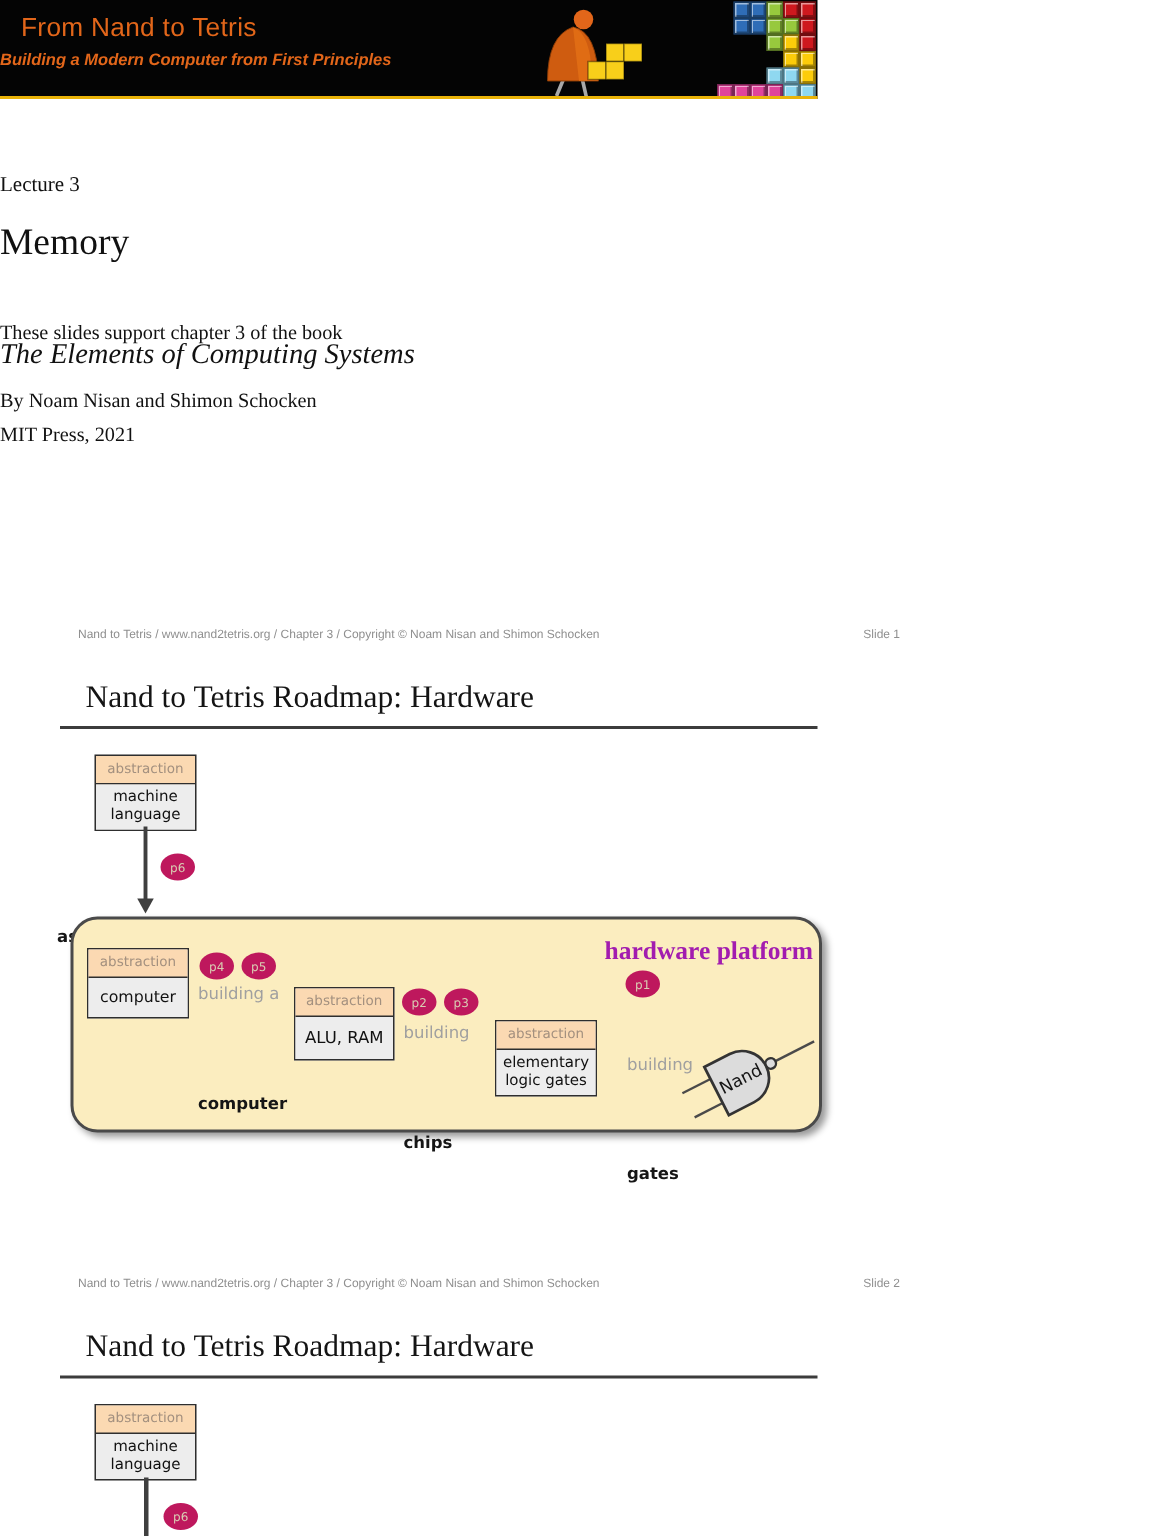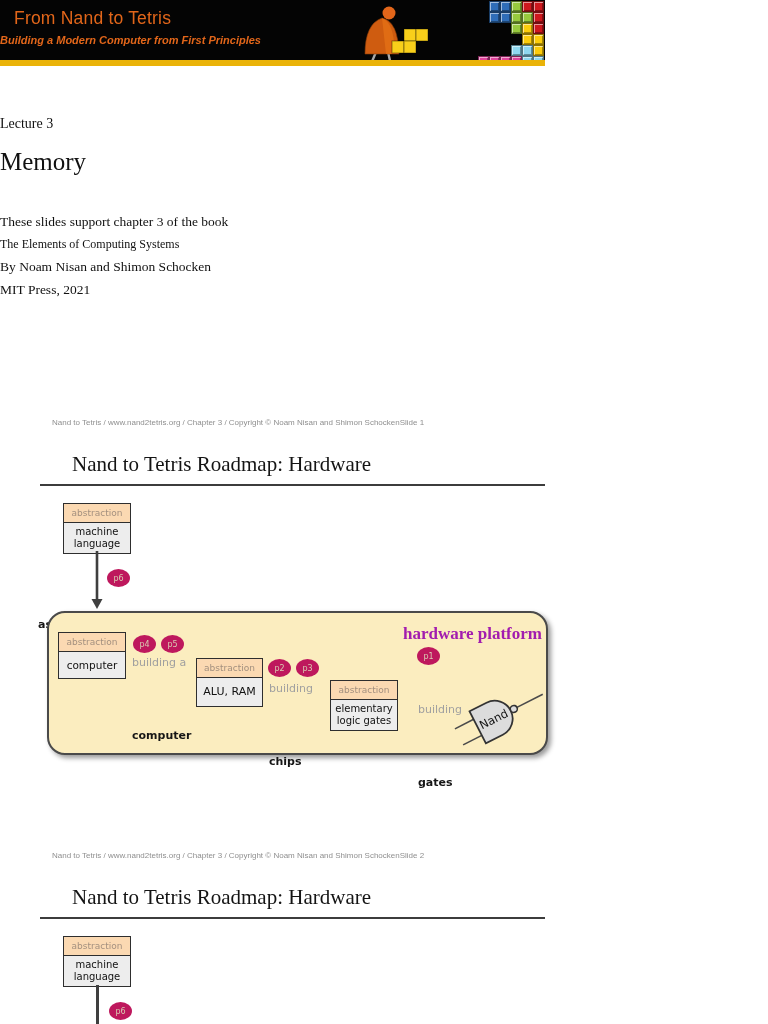--- a/index.html
+++ b/index.html
@@ -5,48 +5,48 @@
   * { margin:0; padding:0; box-sizing:border-box; }
   html,body { background:#fff; }
   .page {
     position:relative; width:768px; height:1024px; background:#ffffff;
     overflow:hidden; font-family:"Liberation Sans", sans-serif;
   }
 
   
   .banner {
     position:absolute; left:0; top:0; width:545px; height:66px;
-    background:#040404; border-bottom:6px solid #eab308; overflow:hidden;
+    background:#040404; border-bottom:2px solid #eab308; overflow:hidden;
   }
   .banner-title {
     position:absolute; left:14px; top:8px; font-size:17.5px; letter-spacing:.2px;
     color:#e2661a; font-weight:400;
   }
   .banner-subtitle {
     position:absolute; left:0; top:34px; font-size:11px; font-style:italic;
     font-weight:bold; color:#e2661a;
   }
   .mascot { position:absolute; left:352px; top:2px; }
   .tetris3 { position:absolute; left:478px; top:1px; width:67px; height:67px; }
   .tblock {
     position:absolute; width:11px; height:11px;
     border:1px solid rgba(0,0,0,.45);
     box-shadow: inset 1px 1px 0 rgba(255,255,255,.55), inset -1px -1px 0 rgba(0,0,0,.35);
   }
 
   
   .serif { font-family:"Liberation Serif", serif; }
   .slide-title {
-    position:absolute; left:72px; font-family:"Liberation Serif", serif;
+    position:absolute; left:57px; font-family:"Liberation Serif", serif;
     font-size:21px; color:#141414;
   }
   .title-rule { position:absolute; left:40px; width:505px; height:2px; background:#3c3c3c; }
   .footer {
     position:absolute; left:52px; width:548px; display:flex;
-    font-size:8px; color:#8f8f8f;
+    justify-content:space-between; font-size:8px; color:#8f8f8f;
   }
 
   
   .c-line { position:absolute; left:0; width:545px; text-align:left; color:#111; }
 
   
   .abox { position:absolute; border:1.5px solid #2e2e2e; background:#ededed; }
   .abox-head {
     background:#fbd9b2; color:#a3907f; font-size:9px; text-align:center;
     border-bottom:1.5px solid #2e2e2e; padding:4px 0 4px 0; font-family:"DejaVu Sans", sans-serif;
@@ -129,21 +129,21 @@
         <div class="tblock" style="left: 33px; top: 55px; background: rgb(224, 68, 155);"></div>
         <div class="tblock" style="left: 44px; top: 55px; background: rgb(143, 216, 240);"></div>
         <div class="tblock" style="left: 55px; top: 55px; background: rgb(143, 216, 240);"></div>
       </div>
   </div>
 
   <div>
     <div class="c-line serif" style="top:116px; font-size:14px;">Lecture 3</div>
     <div class="c-line serif" style="top:148px; font-size:25px;">Memory</div>
     <div class="c-line serif" style="top:214px; font-size:13.5px;">These slides support chapter 3 of the book</div>
-    <div class="c-line serif" style="top:237px; font-size:12px; ">The Elements of Computing Systems</div>
+    <div class="c-line serif" style="top:226px; font-size:19px; font-style:italic;">The Elements of Computing Systems</div>
     <div class="c-line serif" style="top:259px; font-size:13.5px;">By Noam Nisan and Shimon Schocken</div>
     <div class="c-line serif" style="top:282px; font-size:13.5px;">MIT Press, 2021</div>
 
     <div class="footer" style="top:418px;">
       <span>Nand to Tetris / www.nand2tetris.org / Chapter 3 / Copyright © Noam Nisan and Shimon Schocken</span>
       <span>Slide 1</span>
     </div>
   </div>
 
   <div>

